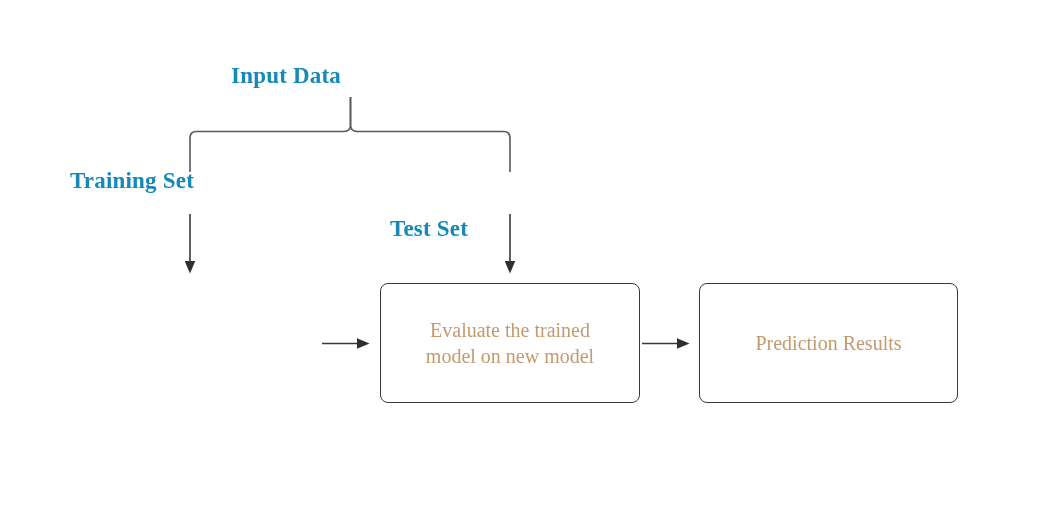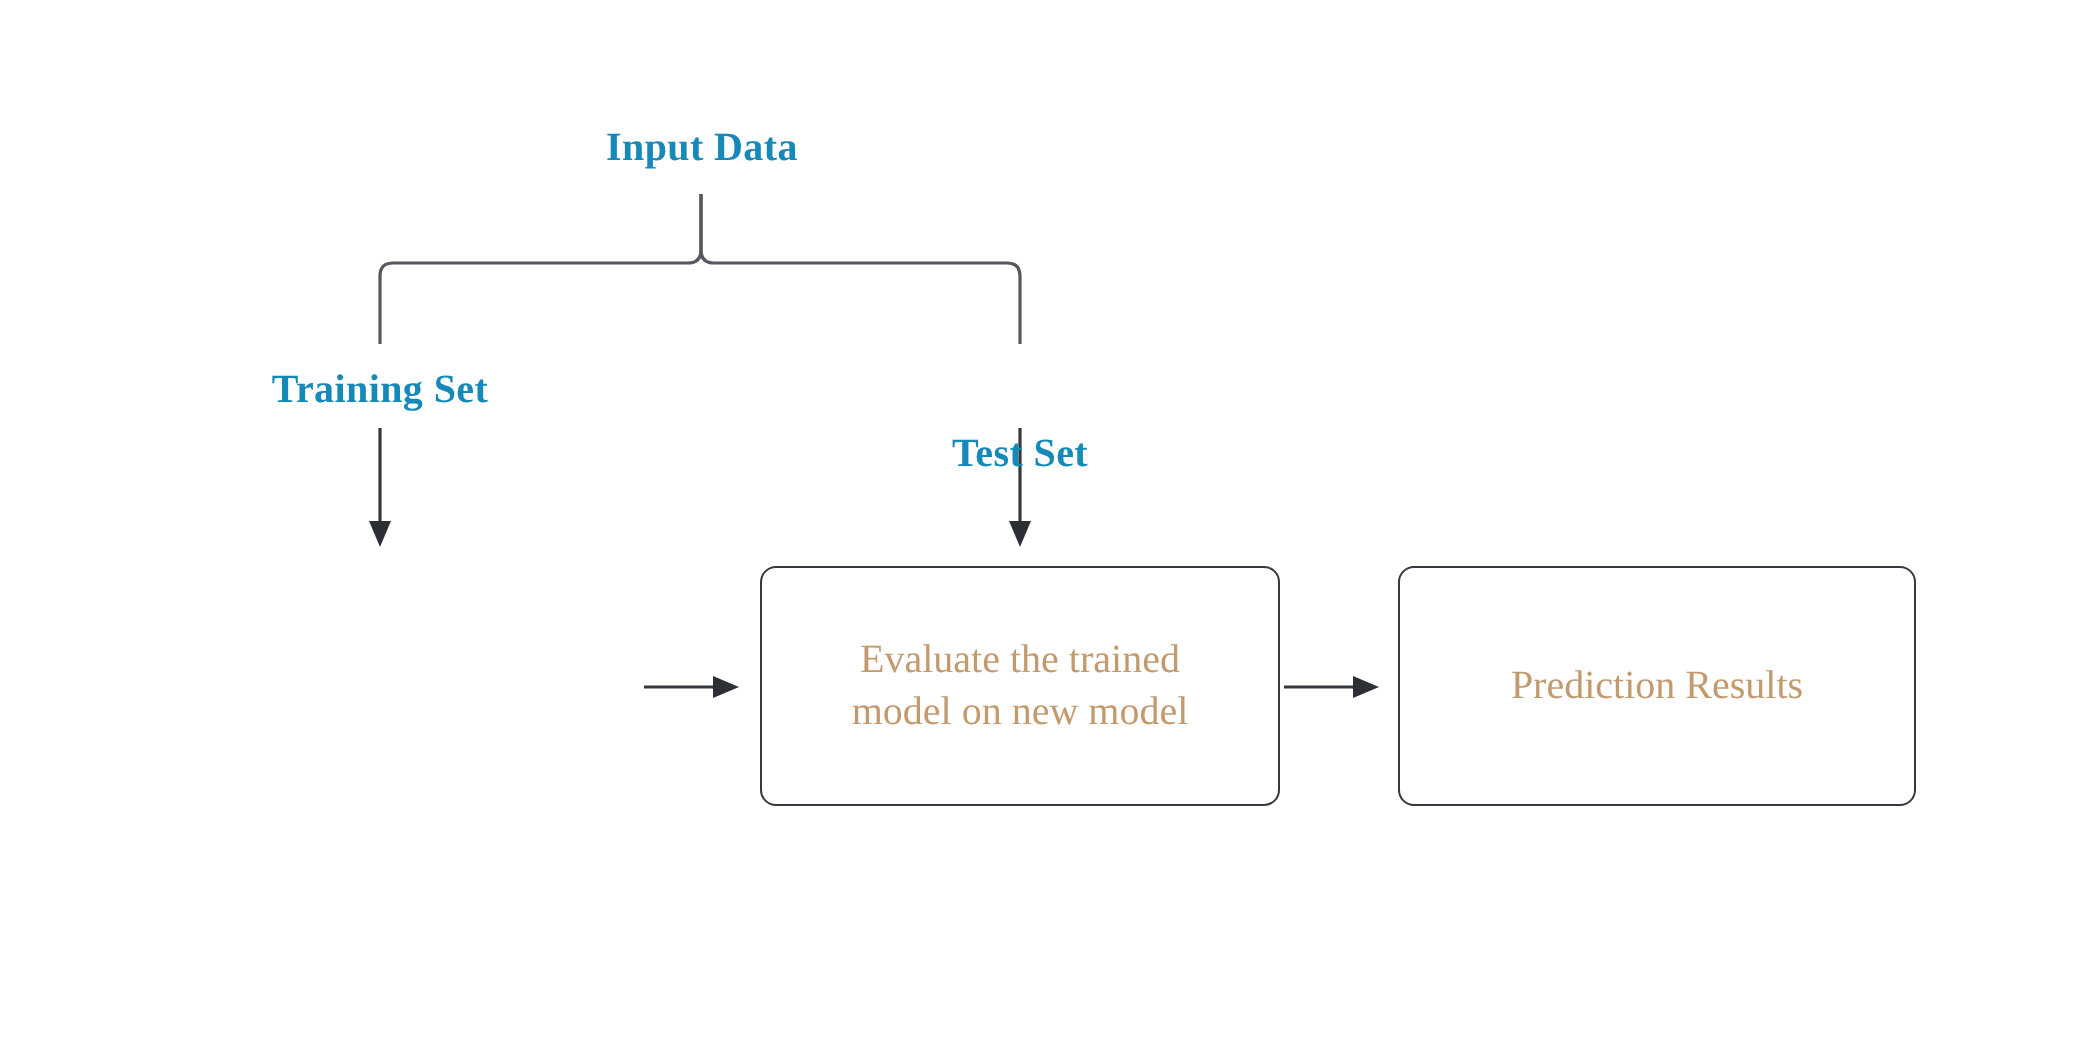--- a/index.html
+++ b/index.html
@@ -23,28 +23,28 @@
   }
   .connector-layer{
     position:absolute;
     left:0;top:0;
     width:1045px;height:523px;
     pointer-events:none;
   }
   .flow-label{
     position:absolute;
     width:240px;
-    text-align:center;
+    text-align:left;
     font-weight:bold;
-    font-size:20px;
+    font-size:23px;
     color:var(--label-blue);
     letter-spacing:0.2px;
   }
   .label-input-data{left:231px;top:63px;}
-  .label-training-set{left:70px;top:184px;}
+  .label-training-set{left:70px;top:168px;}
   .label-test-set{left:390px;top:184px;margin-top:32px;}
   .node{
     position:absolute;
     top:283px;
     height:120px;
     background:var(--bg);
     border:1.4px solid var(--node-border);
     border-radius:8px;
     display:flex;
     align-items:center;

